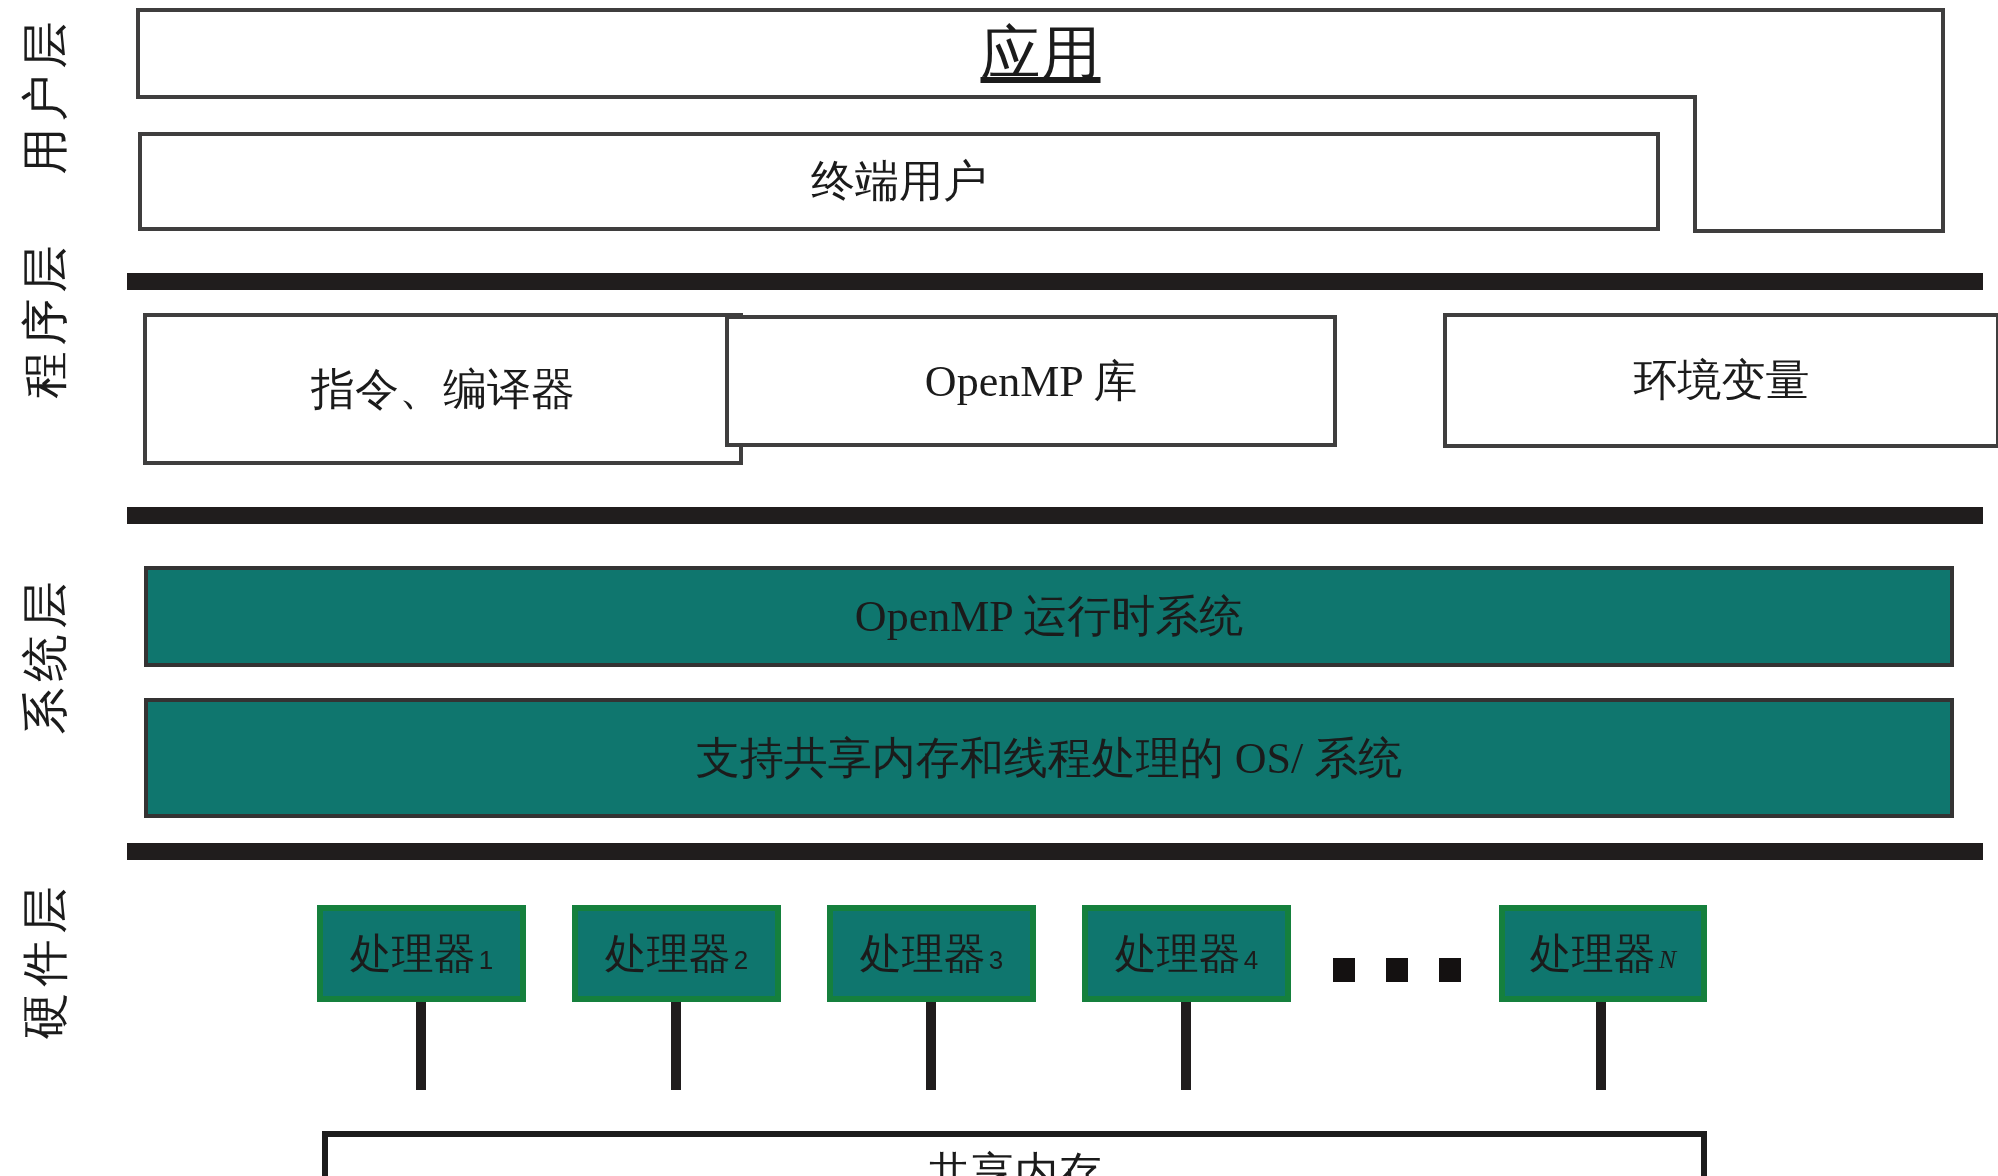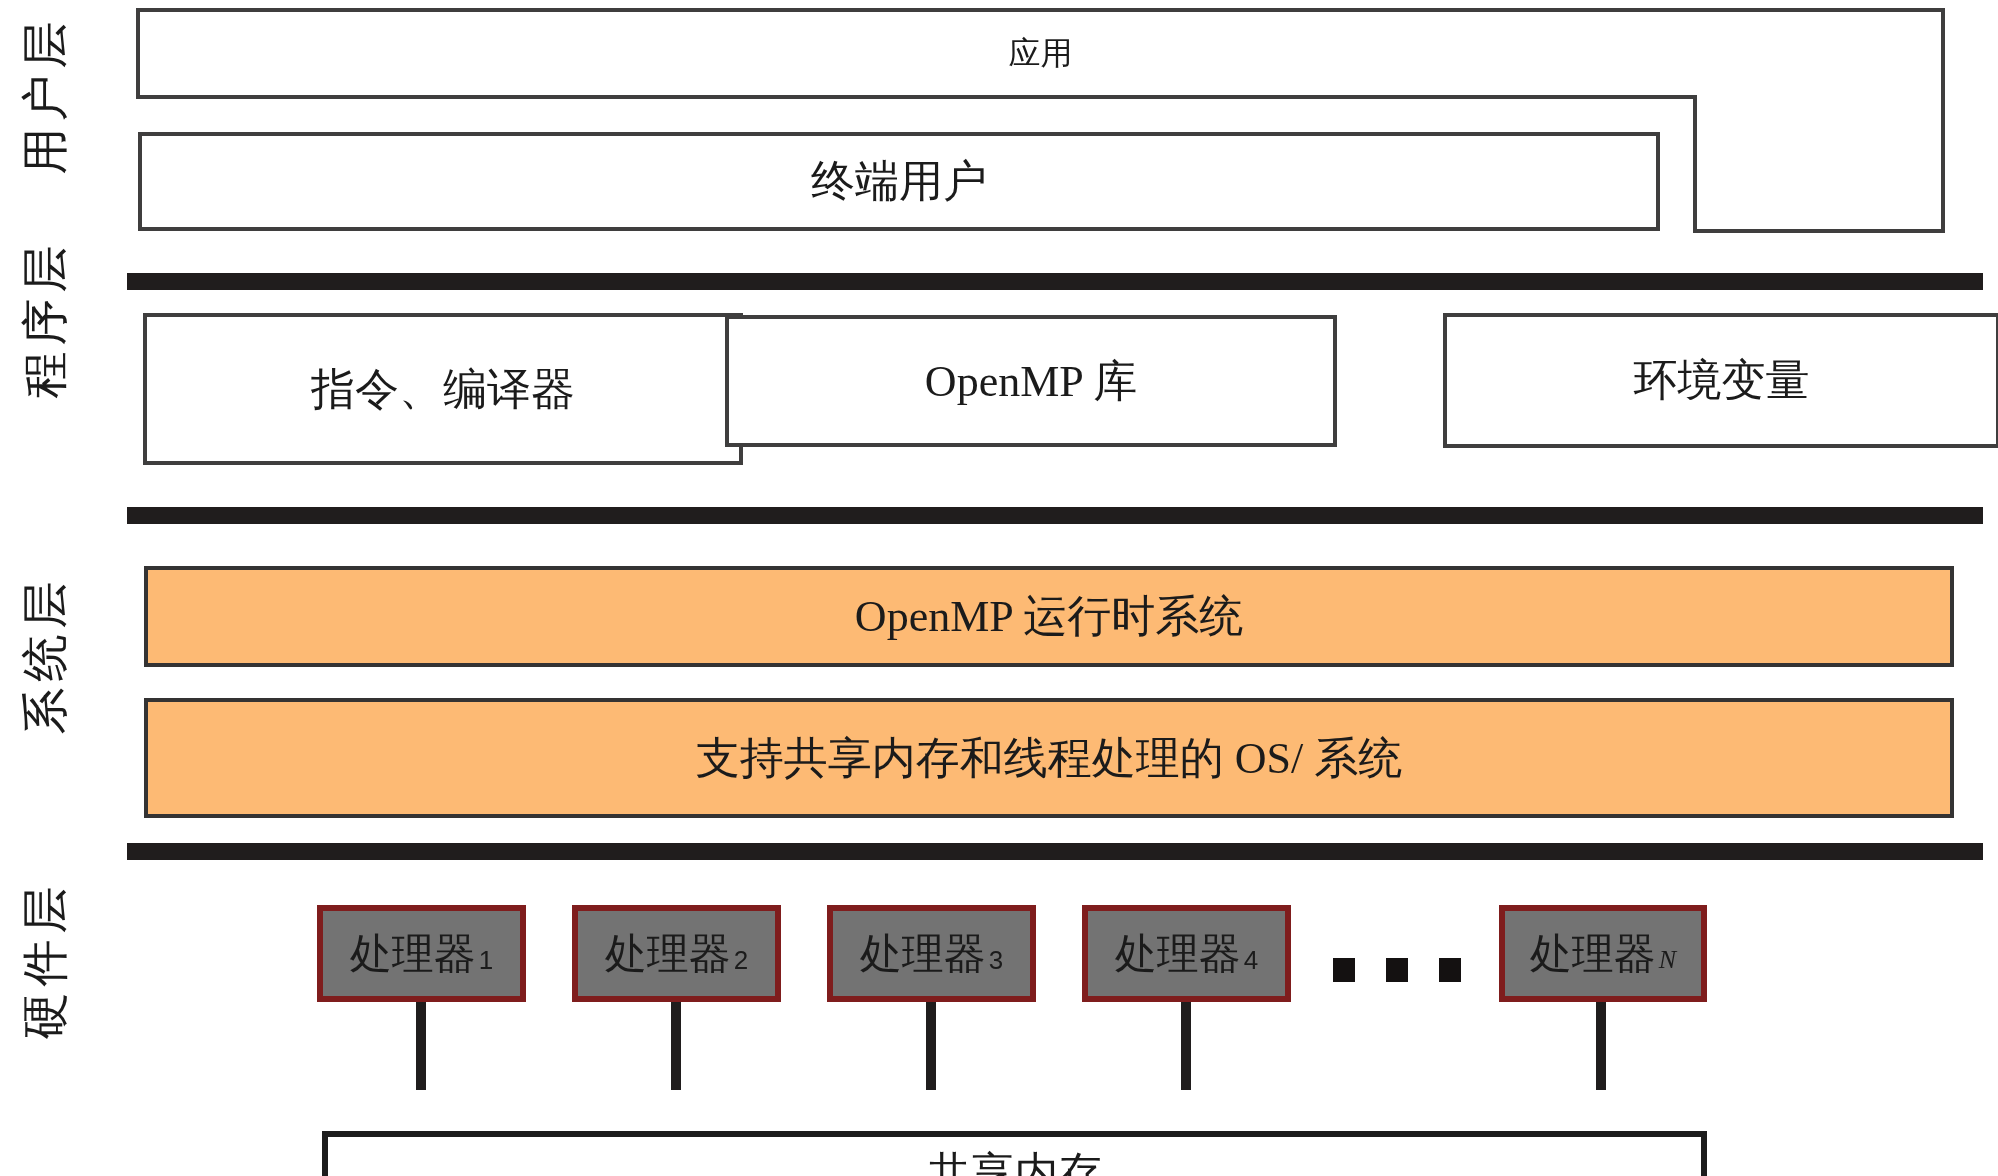--- a/index.html
+++ b/index.html
@@ -34,38 +34,38 @@
   .box {
     position: absolute;
     background: #ffffff;
     border: 4px solid #3f3e3e;
     box-sizing: border-box;
     display: flex;
     align-items: center;
     justify-content: center;
     font-size: 44px;
   }
-  .gray  { background: #fdba74; border-color: #343333; }
+  .gray  { background: #0f766e; border-color: #343333; }
 
   
   .bar {
     position: absolute;
     left: 127px;
     width: 1856px;
     height: 17px;
     background: #201d1d;
   }
 
   
   .proc {
     position: absolute;
     top: 905px;
     height: 97px;
-    background: #737373;
-    border: 6px solid #7f1d1d;
+    background: #0f766e;
+    border: 6px solid #15803d;
     box-sizing: border-box;
     display: flex;
     align-items: center;
     justify-content: center;
     font-size: 42px;
     z-index: 2;
   }
   .proc sub {
     font-size: 26px;
     line-height: 1;
@@ -115,21 +115,22 @@
 
   .app-label {
     position: absolute;
     left: 138px;
     top: 10px;
     width: 1805px;
     height: 88px;
     display: flex;
     align-items: center;
     justify-content: center;
-    font-size: 32px;
+    font-size: 60px;
+    text-decoration: underline;
   }
   svg { display: block; }
 </style>
 </head>
 <body>
 
 <div class="canvas">
 
   <div class="layer-label" style="top:95px;">用户层</div>
   <div class="layer-label" style="top:319px;">程序层</div>

